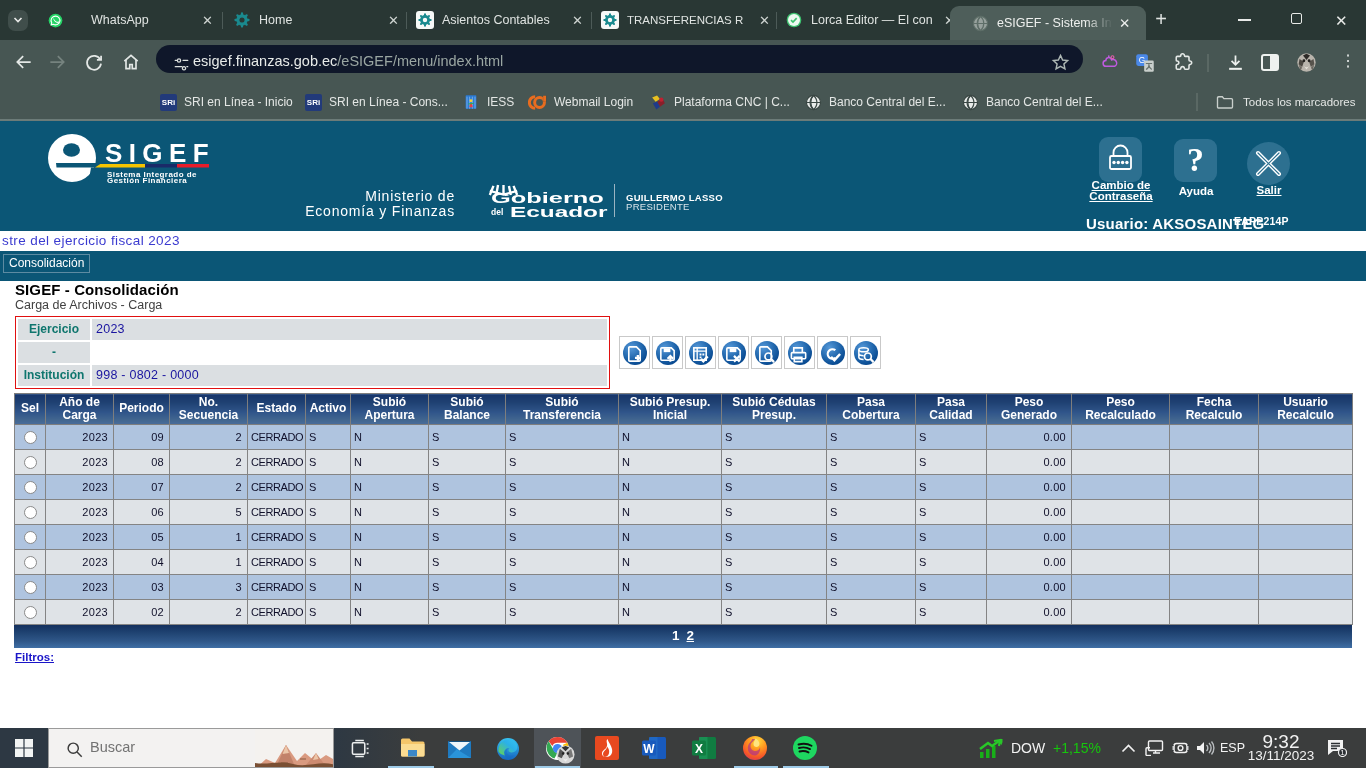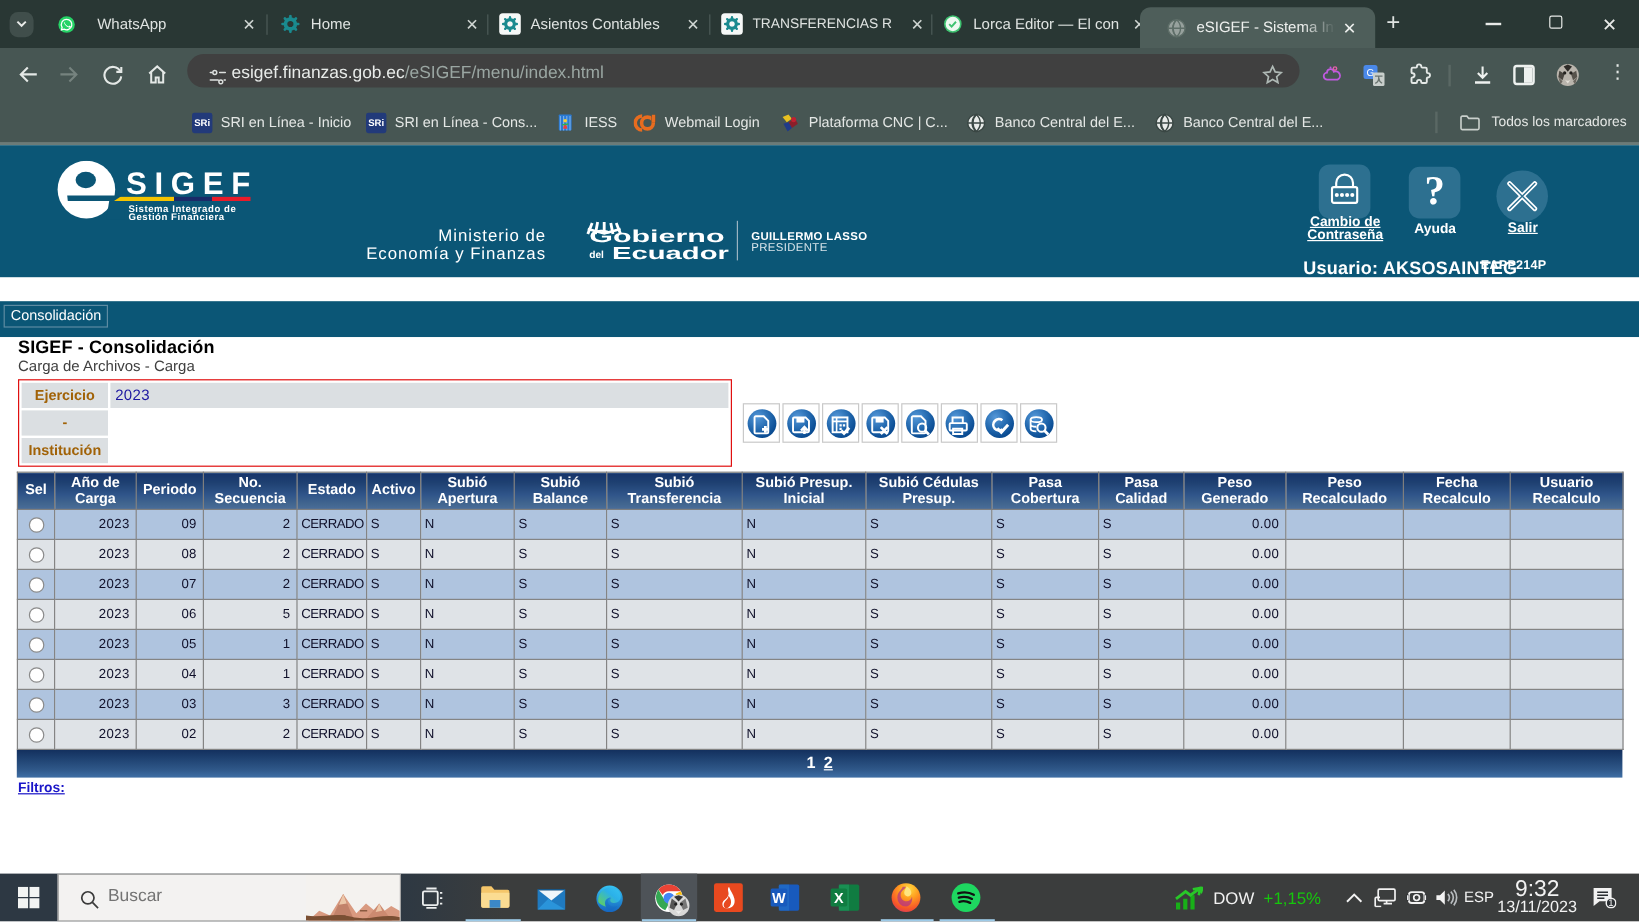--- a/index.html
+++ b/index.html
@@ -11,38 +11,38 @@
 
 #tabbar { position:absolute; left:0; top:0; width:1366px; height:40px; background:#293734; }
 .tab { position:absolute; top:0; height:40px; display:flex; align-items:center; color:#dfe3e1; font-size:12.5px; }
 .tab .title { white-space:nowrap; overflow:hidden; }
 #activetab .title { white-space:nowrap; overflow:hidden; }
 .tabx { color:#cfd5d2; font-size:13px; margin-left:8px; }
 .tabsep { position:absolute; top:12px; width:1px; height:17px; background:#4d5b58; }
 #activetab { position:absolute; left:950px; top:6px; width:196px; height:34px; background:#4e5e5a; border-radius:9px 9px 0 0; display:flex; align-items:center; color:#eef0ee; font-size:12.5px; }
 #tabsearch { position:absolute; left:8px; top:10px; width:20px; height:21px; border-radius:7px; background:#404e4b; text-align:center; }
 #navbar { position:absolute; left:0; top:40px; width:1366px; height:45px; background:#475653; }
-#pill { position:absolute; left:156px; top:45px; width:927px; height:28px; border-radius:18px; background:#404040; color:#e8ebe9; font-size:14.5px; }
+#pill { position:absolute; left:156px; top:45px; width:927px; height:28px; border-radius:18px; background:#0f172a; color:#e8ebe9; font-size:14.5px; }
 #bookmarks { position:absolute; left:0; top:85px; width:1366px; height:34px; background:#475653; }
 #bookmarks .bm { position:absolute; top:0; height:34px; display:flex; align-items:center; color:#e4e7e5; font-size:12px; white-space:nowrap; }
 #chromeline { position:absolute; left:0; top:119px; width:1366px; height:2px; background:#6c7b78; }
 
 
 #siteheader { position:absolute; left:0; top:121px; width:1366px; height:110px; background:#0b5676; }
 #marquee { position:absolute; left:0; top:231px; width:1366px; height:20px; background:#ffffff; color:#3b3bd0; font-size:13.5px; line-height:19px; }
 #menubar { position:absolute; left:0; top:251px; width:1366px; height:30px; background:#0b5676; }
 #menubar .mtab { position:absolute; left:3px; top:3px; width:87px; height:19px; border:1px solid #5d8ba2; color:#fff; font-size:12px; line-height:17px; padding-left:5px; }
 
 
 #content { position:absolute; left:0; top:281px; width:1366px; height:447px; background:#fff; }
 h1.t1 { position:absolute; left:15px; top:0px; font-size:15px; color:#000; letter-spacing:0.1px; }
 div.t2 { position:absolute; left:15px; top:16.5px; font-size:12.5px; color:#404040; }
 #formbox { position:absolute; left:15px; top:35px; width:595px; height:73px; border:1px solid #e01010; background:#fff; }
 #formbox .cell { position:absolute; background:#dbdfe2; }
-#formbox .lbl { color:#a16207; font-weight:bold; font-size:12px; text-align:center; }
+#formbox .lbl { color:#0f766e; font-weight:bold; font-size:12px; text-align:center; }
 #formbox .val { color:#1a15a0; font-size:12.5px; padding-left:4px; letter-spacing:0.25px; white-space:nowrap; }
 #minitools { position:absolute; left:619px; top:55px; height:35px; display:flex; }
 .mcell { width:31px; height:33px; border:1px solid #c9c9c9; background:#fff; margin-right:2px; position:relative; }
 .mcírc { position:absolute; left:3px; top:4px; width:24px; height:24px; border-radius:50%;
   background:radial-gradient(circle at 35% 28%, #5598d8 0%, #2268ae 45%, #0b4d94 72%, #07407e 100%); }
 
 
 #grid { position:absolute; left:14px; top:112px; border-collapse:collapse; table-layout:fixed; width:1338px; }
 #grid th { background:linear-gradient(180deg, #16346a 0%, #1e4071 25%, #30558a 60%, #42668f 85%, #4a6d9b 100%);
   color:#fff; font-size:12px; font-weight:bold; height:31px; line-height:13.5px; border:1px solid #7e7e7e; text-align:center; padding:0; }
@@ -67,21 +67,21 @@
   <div id="tabbar">
     <div id="tabsearch"><svg width="12" height="12" viewBox="0 0 12 12" style="margin-top:4px" fill="none" stroke="#e8eae8" stroke-width="1.6">
           <path d="M2.5 4l3.5 3.5L9.5 4"></path>
         </svg></div>
     <div class="tab" style="left:48px; width:174px;">
       <svg width="15" height="15" viewBox="0 0 24 24" style="flex:none">
           <circle cx="12" cy="12" r="11" fill="#25d366"></circle>
           <path d="M12 5a7 7 0 0 0-6 10.7L5.2 19l3.4-.9A7 7 0 1 0 12 5z" fill="none" stroke="#fff" stroke-width="1.7"></path>
           <path d="M9.2 8.5c.8 2.8 2.6 4.8 5.6 6l1.3-1.4 1.6 1.4-1 1.6c-3.6-.2-6.8-2.8-8.2-6.6l.9-1.6z" fill="#fff"></path>
         </svg>
-      <span class="title" style="margin-left:18px">WhatsApp</span>
+      <span class="title" style="margin-left:28px">WhatsApp</span>
       <span class="tabx" style="position:absolute; left:146px">✕</span>
     </div>
     <div class="tabsep" style="left:222px"></div>
     <div class="tab" style="left:234px; width:162px;">
       <svg width="16" height="16" viewBox="0 0 24 24" style="flex:none">
           <g stroke="#1a8a8f" stroke-width="3.4" fill="none">
             <circle cx="12" cy="12" r="6.2" stroke-width="4.6"></circle>
             <g stroke-linecap="round">
               <path d="M12 2.2v4M12 17.8v4M2.2 12h4M17.8 12h4M5.1 5.1l2.8 2.8M16.1 16.1l2.8 2.8M18.9 5.1l-2.8 2.8M7.9 16.1l-2.8 2.8"></path>
             </g>
@@ -308,31 +308,33 @@
     <div class="abs" style="left:1247px; top:21px; width:43px; height:43px; background:#2d7090; border-radius:50%;">
       <svg width="27" height="27" viewBox="0 0 27 27" style="position:absolute; left:8px; top:8px;">
           <path d="M3 3l21 21M24 3L3 24" stroke="#fff" stroke-width="4" stroke-linecap="round"></path>
           <path d="M3 3l21 21M24 3L3 24" stroke="#2d7090" stroke-width="1.2" stroke-linecap="round"></path>
         </svg>
     </div>
     <div class="abs" style="left:1240px; top:63px; width:58px; text-align:center; color:#fff; font-size:11.5px; font-weight:bold; text-decoration:underline;">Salir</div>
     <div class="abs" style="left:1086px; top:94px; color:#fff; font-size:15px; font-weight:bold; letter-spacing:0.2px;">Usuario: AKSOSAINTEG</div>
     <div class="abs" style="left:1234px; top:94px; color:#fff; font-size:10.5px; font-weight:bold; letter-spacing:0.2px;">EAPP214P</div>
   </div>
+  <div id="marquee"><span style="margin-left:2px; letter-spacing:0.4px">stre del ejercicio fiscal 2023</span></div>
   <div id="menubar">
       <div class="mtab">Consolidación</div>
     </div>
   <div id="content">
     <h1 class="t1">SIGEF - Consolidación</h1>
     <div class="t2">Carga de Archivos - Carga</div>
     <div id="formbox">
       <div class="cell lbl" style="left:2px; top:2px; width:72px; height:21px; line-height:21px;">Ejercicio</div>
       <div class="cell val" style="left:76px; top:2px; width:515px; height:21px; line-height:21px;">2023</div>
       <div class="cell lbl" style="left:2px; top:25px; width:72px; height:21px; line-height:21px;">-</div>
       <div class="cell lbl" style="left:2px; top:48px; width:72px; height:21px; line-height:21px;">Institución</div>
+      <div class="cell val" style="left:76px; top:48px; width:515px; height:21px; line-height:21px;">998 - 0802 - 0000</div>
     </div>
     <div id="minitools">
       <div class="mcell">
           <div class="mcírc"></div>
           <svg class="abs" style="left:5px; top:8px;" width="19" height="19" viewBox="0 0 20 20">
             <path d="M5 2h7l4 4v10a1 1 0 0 1-1 1H5a1 1 0 0 1-1-1V3a1 1 0 0 1 1-1z" fill="none" stroke="#fff" stroke-width="1.7"></path>
             <path d="M13.5 10.5v6M10.5 13.5h6" stroke="#fff" stroke-width="2.4"></path>
           </svg>
         </div>
       <div class="mcell">

